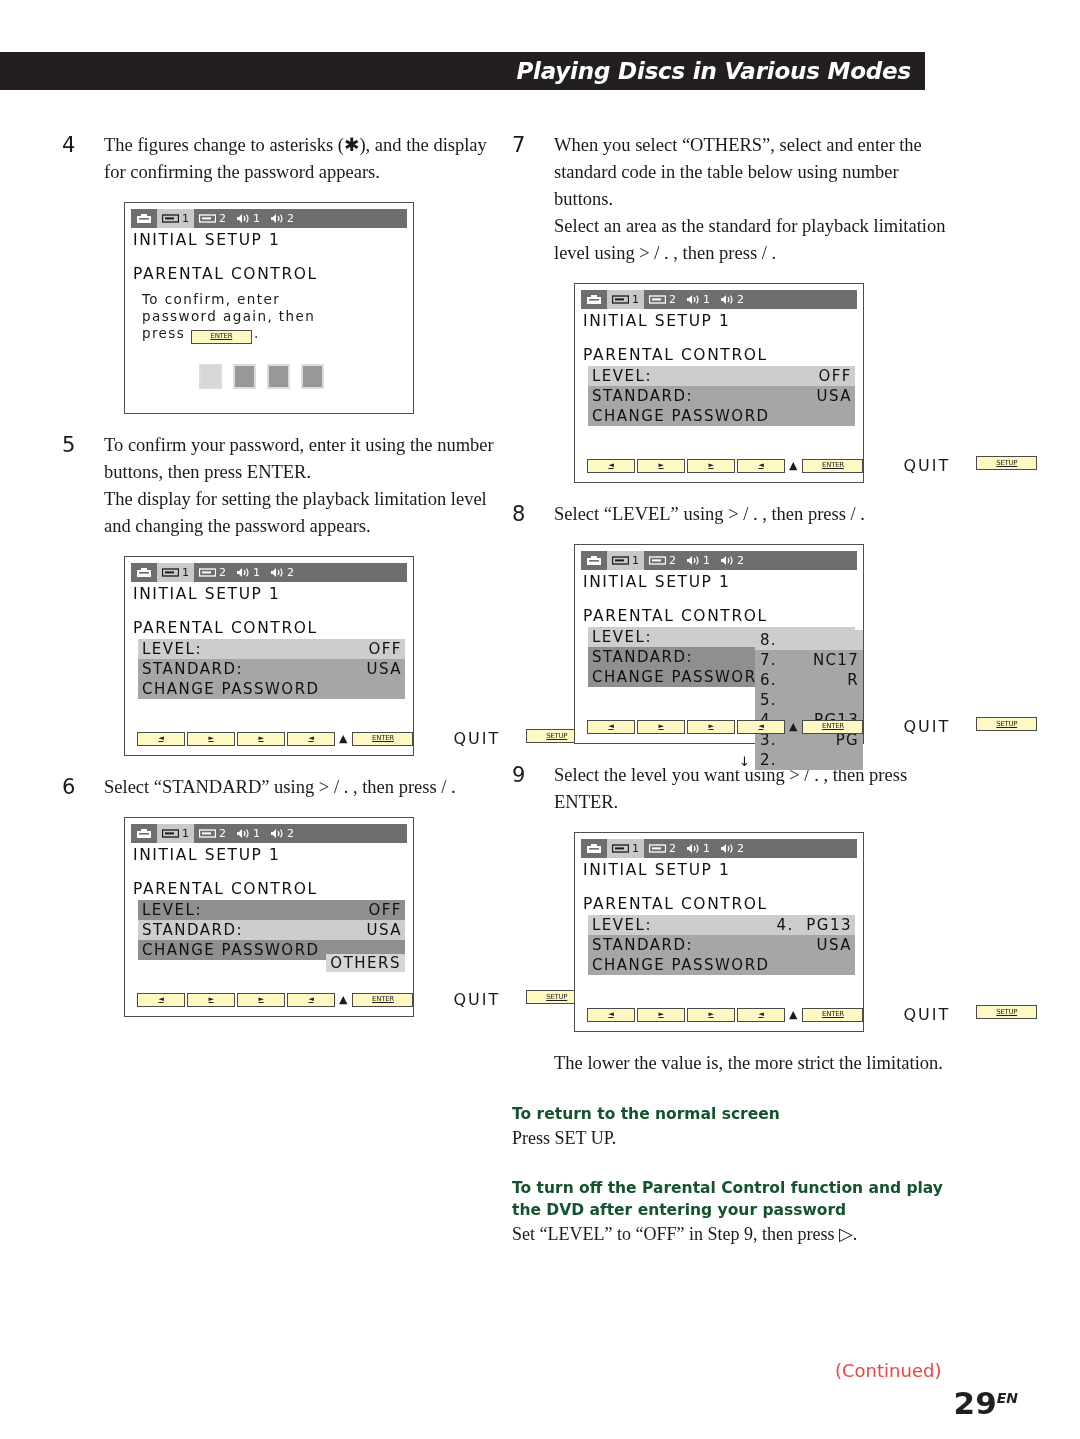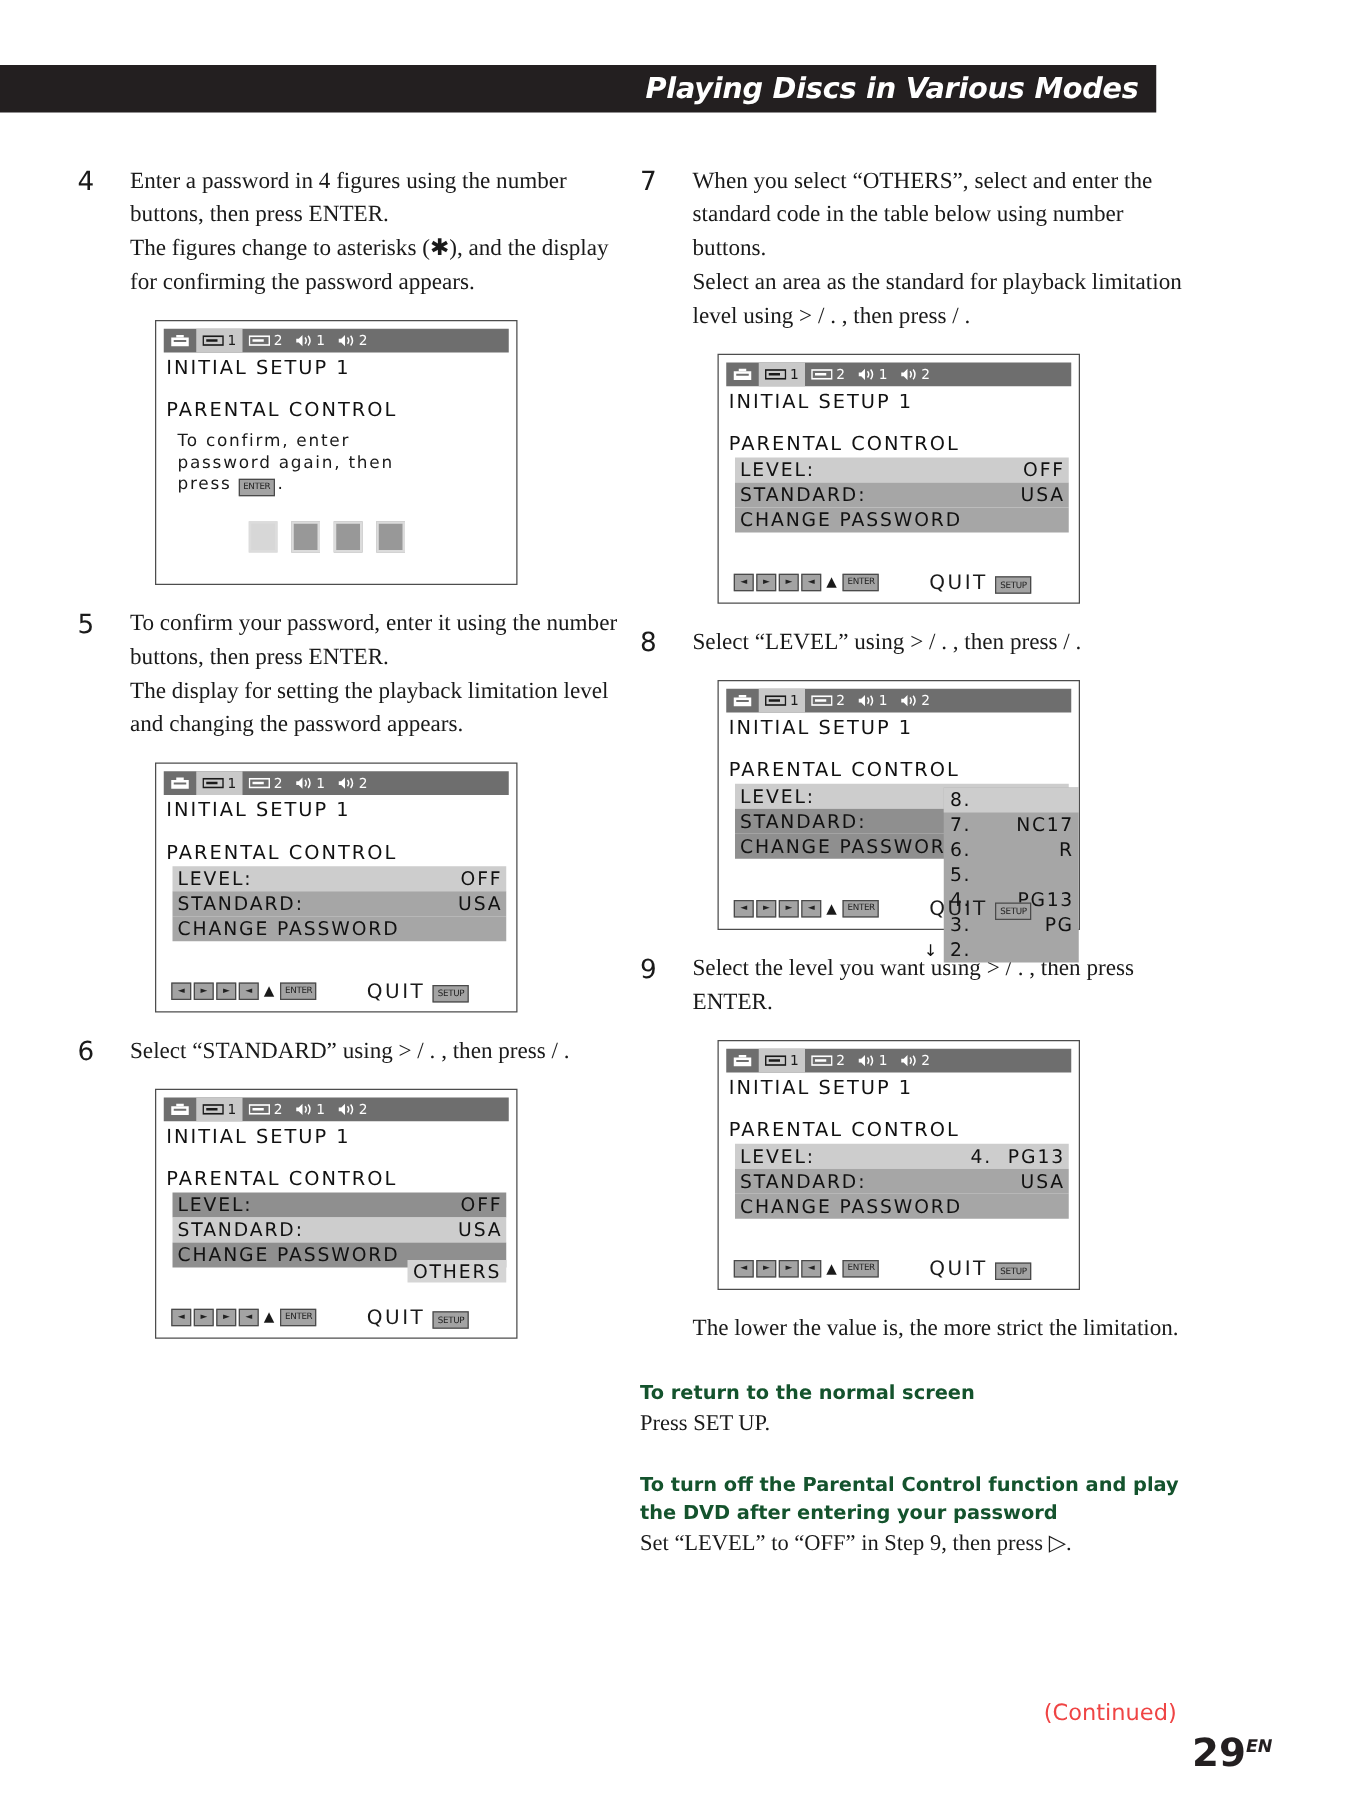--- a/index.html
+++ b/index.html
@@ -214,39 +214,41 @@
     bottom: 7px;
     display: flex;
     align-items: center;
     font-size: 13px;
   }
   .key {
     display: inline-flex;
     align-items: center;
     justify-content: center;
     border: 1.2px solid #4a4a4a;
-    background: #a3a3a3;
+    background: #fef9c3;
     color: #222;
     font-size: 7px;
     line-height: 1;
     height: 12px;
     min-width: 12px;
-    padding: 0 1px;
+    padding: 0 17px;
     margin-right: 2px;
     font-family: "DejaVu Sans", sans-serif;
     letter-spacing: -0.3px;
+    text-decoration: underline;
   }
   .key.wide { min-width: 25px; }
   .tiny-arrow { margin: 0 5px 0 2px; font-size: 11px; }
   .quit {
     margin-left: 38px;
     font-size: 16px;
     letter-spacing: 2px;
     display: inline-flex;
-    align-items: flex-end;
+    align-items: flex-start;
+    gap: 20px;
   }
   .quit .key { margin-left: 6px; margin-right: 0; }
 
   
   .note-block { margin-top: 26px; }
   .note-head {
     font-family: "DejaVu Sans", sans-serif;
     font-weight: bold;
     font-size: 15.5px;
     line-height: 22px;
@@ -288,21 +290,20 @@
 
 <div class="header-band">
   <div class="header-title">Playing Discs in Various Modes</div>
 </div>
 
 <div class="col col-left">
 
   <div class="step">
     <div class="step-num">4</div>
     <div class="step-body">
-      <p>Enter a password in 4 figures using the number buttons, then press ENTER.</p>
       <p>The figures change to asterisks (✱), and the display for confirming the password appears.</p>
     </div>
   </div>
 
   <div class="osd tall">
     <div class="osd-tabs">
       <div class="osd-tab">
         <svg class="tab-ico" width="16" height="11" viewBox="0 0 16 11">
           <rect x="1" y="3" width="14" height="7" fill="#fff"></rect>
           <rect x="5" y="1" width="6" height="2" fill="#fff"></rect>

